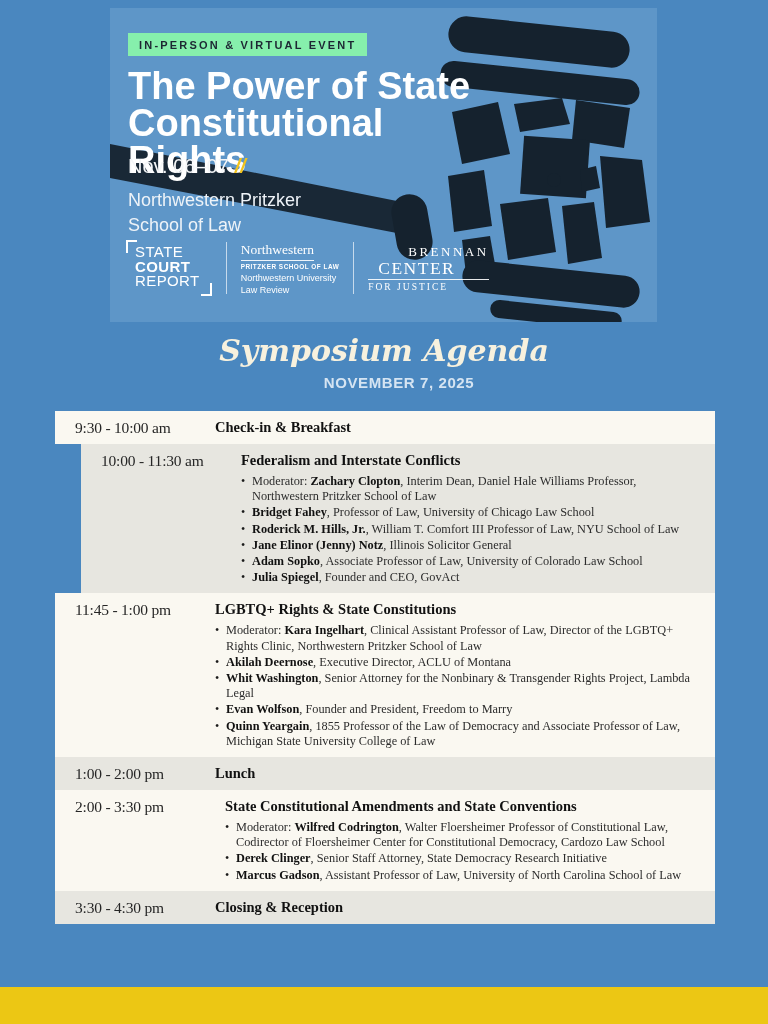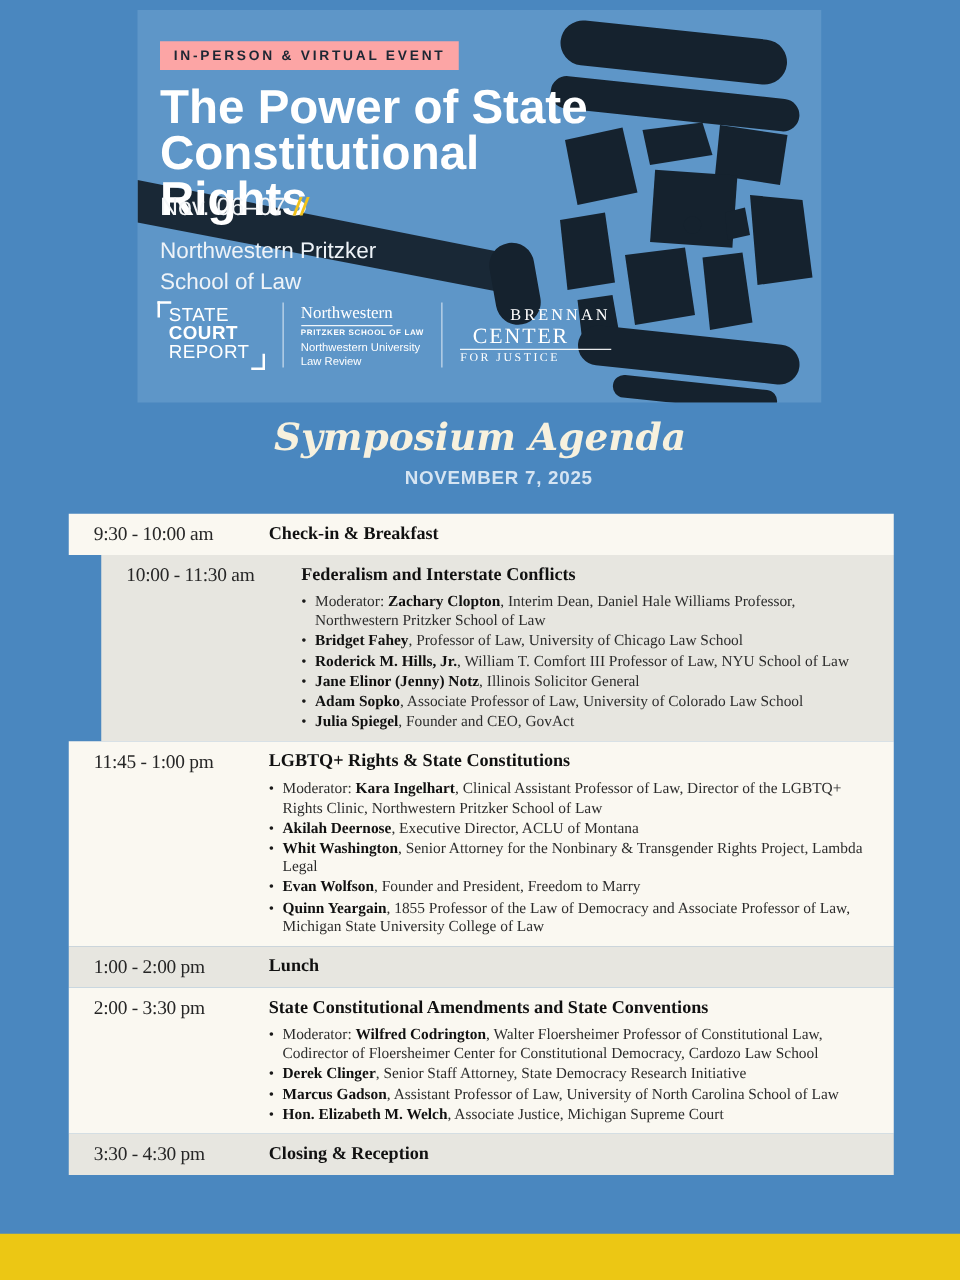--- a/index.html
+++ b/index.html
@@ -91,21 +91,21 @@
         <polygon points="452,198 484,194 492,250 458,256"></polygon>
         <polygon points="352,232 380,228 386,262 356,266"></polygon>
         <circle cx="444" cy="172" r="7"></circle>
         <polygon points="470,162 486,158 490,180 472,184"></polygon>
 
         <rect x="352" y="260" width="178" height="32" rx="16" transform="rotate(6 441 276)"></rect>
         <rect x="380" y="298" width="132" height="18" rx="9" transform="rotate(6 446 307)"></rect>
       </g>
     </svg>
 
-    <div class="badge" style="background: #fca5a5;">IN-PERSON &amp; VIRTUAL EVENT</div>
+    <div class="badge" style="background: #86efac;">IN-PERSON &amp; VIRTUAL EVENT</div>
     <div class="banner-title">The Power of State Constitutional Rights</div>
     <div class="date-row">
       <span>Nov. 06–07</span><span class="date-slashes" style="color: rgb(242, 195, 28);">//</span>
     </div>
     <div class="location">Northwestern Pritzker School of Law</div>
 
     <div class="logos">
       <div class="scr">
         <div>STATE</div>
         <div class="bold">COURT</div>
@@ -164,29 +164,28 @@
             <li><span class="b">Quinn Yeargain</span>, 1855 Professor of the Law of Democracy and Associate Professor of Law, Michigan State University College of Law</li>
           </ul>
         </div>
       </div>
       <div class="agenda-row" style="background: rgb(231, 230, 224);">
         <div class="cell-time">1:00 - 2:00 pm</div>
         <div class="cell-content">
           <div class="session-title">Lunch</div>
         </div>
       </div>
-      <div class="agenda-row" style="background: rgb(250, 248, 241);">
+      <div class="agenda-row" style="background: rgb(250, 248, 241); gap: 10px;">
         <div class="cell-time">2:00 - 3:30 pm</div>
         <div class="cell-content">
           <div class="session-title">State Constitutional Amendments and State Conventions</div>
           <ul class="speakers">
             <li>Moderator: <span class="b">Wilfred Codrington</span>, Walter Floersheimer Professor of Constitutional Law, Codirector of Floersheimer Center for Constitutional Democracy, Cardozo Law School</li>
             <li><span class="b">Derek Clinger</span>, Senior Staff Attorney, State Democracy Research Initiative</li>
             <li><span class="b">Marcus Gadson</span>, Assistant Professor of Law, University of North Carolina School of Law</li>
-            <li><span class="b">Hon. Elizabeth M. Welch</span>, Associate Justice, Michigan Supreme Court</li>
           </ul>
         </div>
       </div>
       <div class="agenda-row" style="background: rgb(231, 230, 224);">
         <div class="cell-time">3:30 - 4:30 pm</div>
         <div class="cell-content">
           <div class="session-title">Closing &amp; Reception</div>
         </div>
       </div>
     </div>

